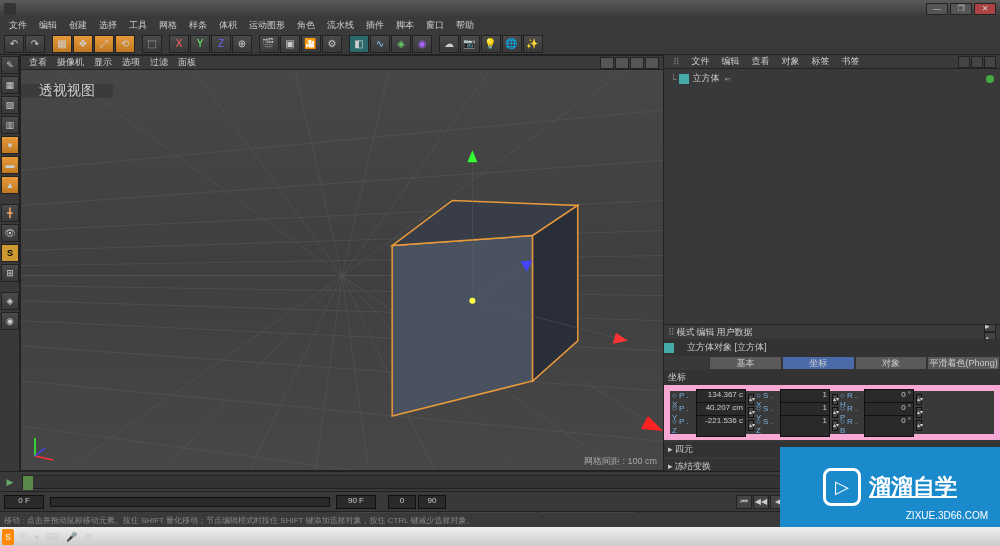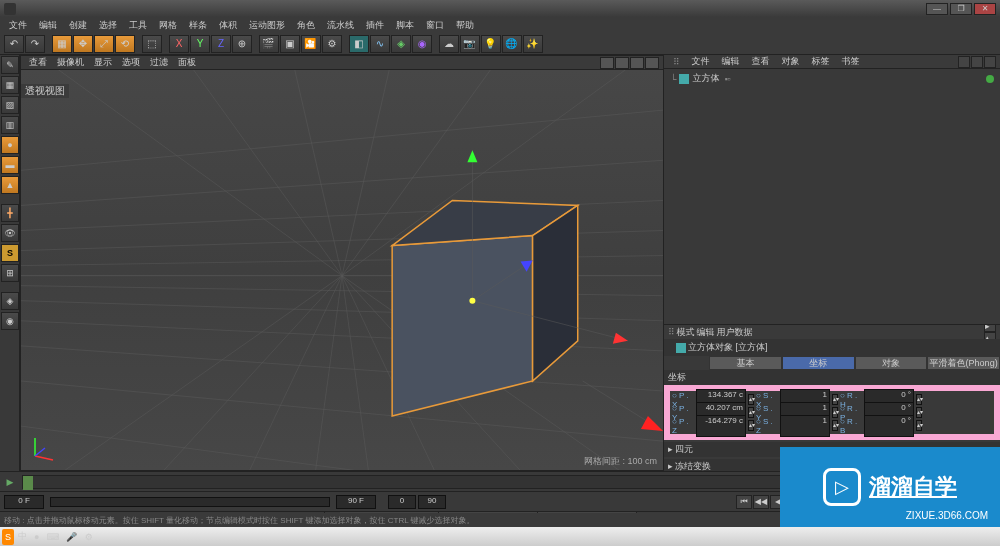--- a/index.html
+++ b/index.html
@@ -19,38 +19,38 @@
 .main { display: flex; height: 416px; }
 .leftbar { width: 20px; background: #393939; border-right: 1px solid #222; display: flex; flex-direction: column; }
 .lbtn { width: 18px; height: 18px; margin: 1px; background: linear-gradient(#4a4a4a,#393939); border: 1px solid #222; display: flex; align-items: center; justify-content: center; font-size: 9px; }
 .lbtn.orange { background: linear-gradient(#e89a3a,#c07820); }
 .lbtn.yellow { background: #cc9a30; color: #000; font-weight: bold; }
 .viewport-frame { flex: 1; display: flex; flex-direction: column; border: 1px solid #222; }
 .vp-menu { height: 14px; background: #3a3a3a; border-bottom: 1px solid #222; display: flex; align-items: center; padding: 0 4px; gap: 2px; font-size: 9px; }
 .vp-menu span { padding: 0 4px; }
 .vp-menu .vicons { margin-left: auto; display: flex; gap: 1px; }
 .vicon { width: 14px; height: 12px; background: #555; border: 1px solid #222; }
-.vp-label { height: 14px; background: rgba(58,58,58,0.9); display: flex; align-items: center; padding: 0 4px; position: absolute; top: 14px; left: 0; font-size: 10px; z-index: 5; text-align: center; }
+.vp-label { height: 14px; background: rgba(58,58,58,0.9); display: flex; align-items: center; padding: 0 18px; position: absolute; top: 14px; left: 0; font-size: 14px; z-index: 5; text-align: center; }
 .viewport { flex: 1; position: relative; background: linear-gradient(#474747 0%, #3f3f3f 50%, #474747 100%); overflow: hidden; }
 .grid { position: absolute; inset: 0; }
 .grid line { stroke: #5a5a5a; stroke-width: 0.5; }
 .grid line.h { stroke: #656565; }
 .vp-footer { position: absolute; bottom: 2px; right: 6px; font-size: 9px; color: #aaa; }
 .vp-gizmo { position: absolute; bottom: 6px; left: 6px; width: 30px; height: 30px; }
 .right { width: 336px; background: #393939; display: flex; flex-direction: column; }
 .panel-tabs { height: 16px; background: #3a3a3a; border-bottom: 1px solid #222; display: flex; align-items: center; padding: 0 4px; gap: 2px; font-size: 9px; }
 .panel-tabs span { padding: 0 5px; }
 .panel-tabs .ricons { margin-left: auto; display: flex; gap: 1px; }
 .ricon { width: 12px; height: 12px; background: #444; border: 1px solid #222; }
 .obj-panel { flex: 0 0 256px; background: #393939; border-bottom: 1px solid #222; padding: 2px 4px; position: relative; }
 .obj-item { display: flex; align-items: center; gap: 3px; font-size: 9px; padding: 1px 2px; }
 .obj-icon { width: 10px; height: 10px; background: #4aa; }
 .obj-tog { width: 8px; height: 8px; background: #4a4; border-radius: 50%; margin-left: auto; }
 .attr-tabs { height: 14px; background: #3a3a3a; display: flex; align-items: center; padding: 0 4px; gap: 2px; font-size: 9px; }
-.attr-header { padding: 2px 12px; display: flex; align-items: center; gap: 2px; background: #333; font-size: 9px; }
+.attr-header { padding: 2px 0; display: flex; align-items: center; gap: 13px; background: #333; font-size: 9px; }
 .attr-cat-row { display: flex; height: 14px; font-size: 9px; margin-left: 45px; }
 .attr-cat { flex: 1; background: #5a5a5a; border: 1px solid #333; text-align: center; line-height: 12px; }
 .attr-cat.active { background: #4a6aaa; }
 .attr-sec-label { background: #333; padding: 1px 4px; font-size: 9px; }
 .attr-grid { padding: 2px; border: 6px solid #f9a8d4; }
 .attr-row { display: flex; align-items: center; height: 13px; font-size: 8px; gap: 2px; }
 .attr-row .k { color: #7ab0e0; width: 22px; }
 .attr-row .v { background: #2a2a2a; border: 1px solid #111; width: 50px; height: 22px; padding: 0 2px; text-align: right; color: #ccc; }
 .attr-row .sp { width: 6px; background: #444; height: 11px; border: 1px solid #111; font-size: 6px; text-align: center; }
 .attr-foot { display: flex; justify-content: flex-end; padding: 2px 4px; gap: 4px; font-size: 8px; }
@@ -314,21 +314,21 @@
           <span class="sp">▴▾</span>
         <span class="k">○ S . Y</span>
           <span class="v">1</span>
           <span class="sp">▴▾</span>
         <span class="k">○ R . P</span>
           <span class="v">0 °</span>
           <span class="sp">▴▾</span>
       </div>
       <div class="attr-row">
         <span class="k">○ P . Z</span>
-          <span class="v">-164.279 c</span>
+          <span class="v">-221.536 c</span>
           <span class="sp">▴▾</span>
         <span class="k">○ S . Z</span>
           <span class="v">1</span>
           <span class="sp">▴▾</span>
         <span class="k">○ R . B</span>
           <span class="v">0 °</span>
           <span class="sp">▴▾</span>
       </div>
     </div>
     <div class="collap">▸ 四元</div>

